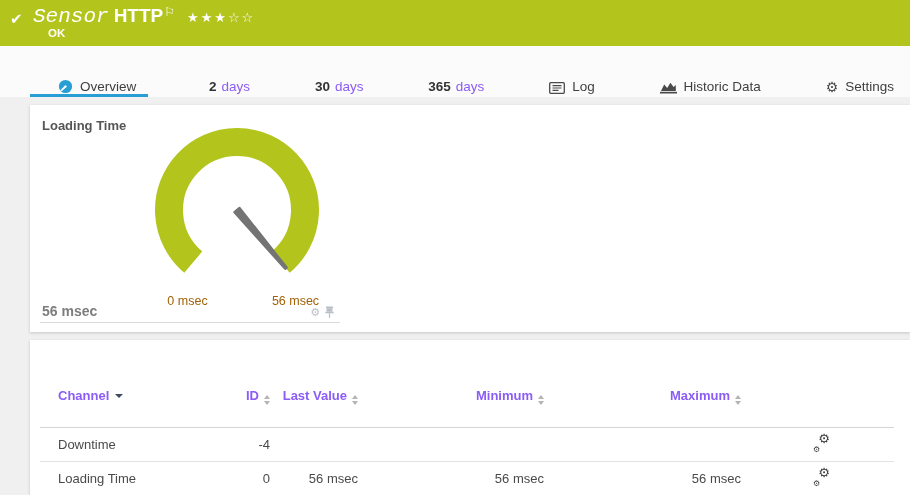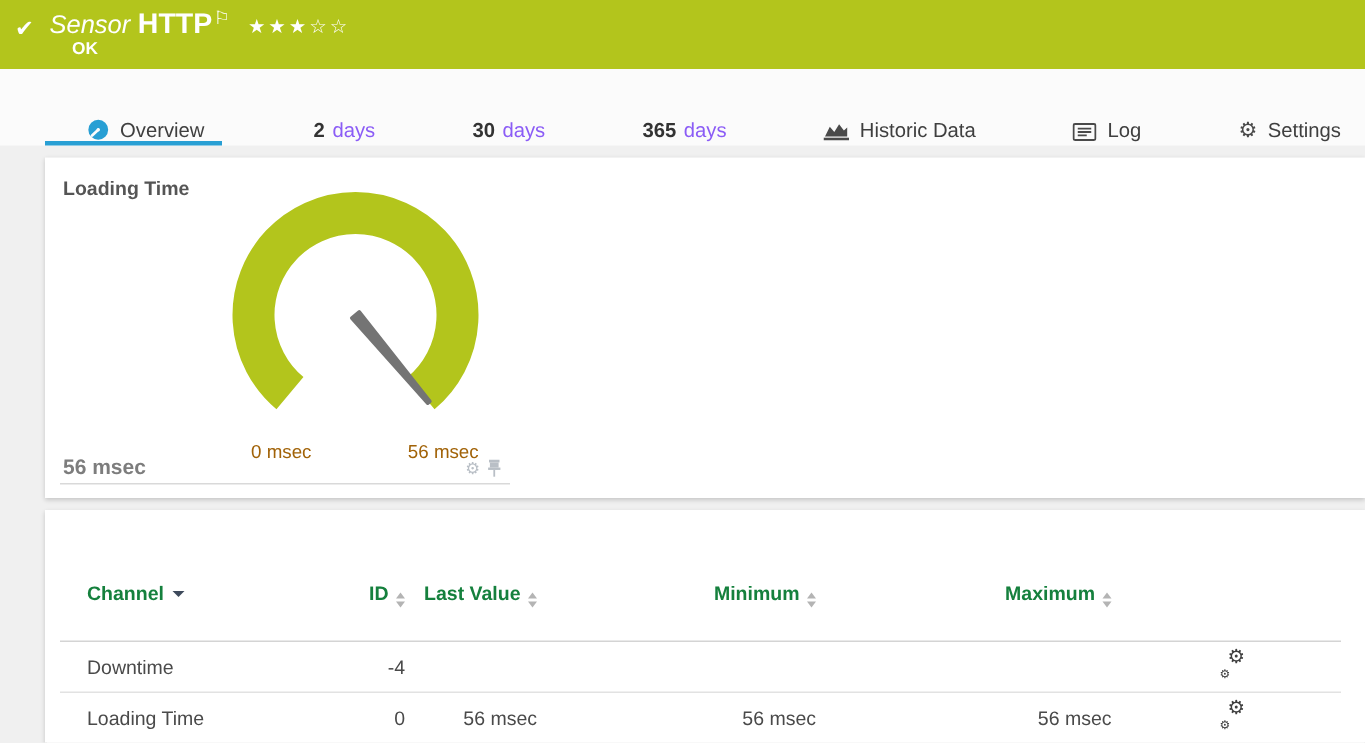--- a/index.html
+++ b/index.html
@@ -4,21 +4,21 @@
 <style>
   * { margin:0; padding:0; box-sizing:border-box; }
   html,body { width:910px; height:495px; overflow:hidden; }
   body { font-family:"Liberation Sans", sans-serif; background:#f0f0f0; position:relative; }
   .glyph { font-family:"DejaVu Sans", sans-serif; }
 
   
   .hdr { position:absolute; top:0; left:0; width:910px; height:46px; background:#b3c51c; color:#fff; }
   .hdr .check { position:absolute; left:10px; top:10px; font-size:15px; font-weight:bold; }
   .hdr .titleline { position:absolute; left:33px; top:5px; white-space:nowrap; }
-  .hdr .t-prefix { font-style:italic; font-size:17px; }
+  .hdr .t-prefix { font-style:italic; font-size:21px;font-family:Liberation Mono, monospace; }
   .hdr .t-name { font-size:19px; font-weight:bold; margin-left:5px; }
   .hdr .flag { font-size:12px; vertical-align:super; margin-left:1px; }
   .hdr .stars { font-size:13px; letter-spacing:2px; margin-left:12px; }
   .hdr .status { position:absolute; left:48px; top:27px; font-size:11.5px; font-weight:bold; }
 
   
   .tabbar { position:absolute; top:46px; left:0; width:910px; height:51px; background:#fbfbfb;
             display:flex; justify-content:space-between; padding-right:12px; }
   .tab { display:flex; align-items:flex-end; gap:7px; height:100%; padding:10px 4px 0 4px;
          border-bottom:3px solid transparent; font-size:13.5px; color:#3f3f3f; cursor:pointer; white-space:nowrap; }
@@ -45,21 +45,21 @@
   .panel-tools .mini-gear { font-size:11px; line-height:1; cursor:pointer; }
   .panel-tools svg { display:block; cursor:pointer; }
 
   
   .tblwrap { margin:26px 16px 0 10px; }
   .trow { display:grid; grid-template-columns:160px 70px 88px 186px 197px 89px 1fr;
           align-items:center; border-bottom:1px solid #e2e2e2; }
   .trow.thead { min-height:62px; border-bottom-color:#d4d4d4; }
   .trow.tdata { height:34px; }
   .cell { font-size:13px; color:#4a4a4a; }
-  .thead .cell { font-size:13px; font-weight:bold; color:#15803d; line-height:1.45; }
+  .thead .cell { font-size:13px; font-weight:bold; color:#8b5cf6; line-height:1.45; }
   .c-channel { padding-left:18px; text-align:left; }
   .c-id, .c-last, .c-min, .c-max { text-align:right; }
   .c-act { text-align:right; padding-right:0; }
   .sort { display:inline-flex; flex-direction:column; gap:2px; margin-left:5px; vertical-align:1px; }
   .sort i { display:block; width:0; height:0; border-left:3.5px solid transparent; border-right:3.5px solid transparent; }
   .sort .up { border-bottom:4px solid #b4b4b4; }
   .sort .dn { border-top:4px solid #b4b4b4; }
   .caret-down { display:inline-block; width:0; height:0; border-left:4px solid transparent;
                 border-right:4px solid transparent; border-top:4.5px solid #3e4a5c; margin-left:6px; vertical-align:2px; }
   .chset { position:relative; display:inline-block; width:17px; height:17px; cursor:pointer; }
@@ -92,32 +92,32 @@
   </div>
   <div class="tab">
     <span class="num">30</span>
     <span class="dayword">days</span>
   </div>
   <div class="tab">
     <span class="num">365</span>
     <span class="dayword">days</span>
   </div>
   <div class="tab">
+    <svg width="16" height="12" viewBox="0 0 16 12">
+      <rect x="0.7" y="0.7" width="14.6" height="10.6" rx="1" fill="none" stroke="#4a4a4a" stroke-width="1.3"></rect>
+      <path d="M3.5 3.7 H12.5 M3.5 6 H12.5 M3.5 8.3 H9.5" stroke="#4a4a4a" stroke-width="1.2"></path>
+    </svg>
+    <span>Log</span>
+  </div>
+  <div class="tab">
     <svg width="17" height="13" viewBox="0 0 17 13">
       <polygon points="1,10 4.2,3.5 7.2,7 10.4,1.8 13.6,6 15.8,4 15.8,10" fill="#4a4a4a"></polygon>
       <rect x="0" y="10.8" width="17" height="1.7" fill="#4a4a4a"></rect>
     </svg>
     <span>Historic Data</span>
-  </div>
-  <div class="tab">
-    <svg width="16" height="12" viewBox="0 0 16 12">
-      <rect x="0.7" y="0.7" width="14.6" height="10.6" rx="1" fill="none" stroke="#4a4a4a" stroke-width="1.3"></rect>
-      <path d="M3.5 3.7 H12.5 M3.5 6 H12.5 M3.5 8.3 H9.5" stroke="#4a4a4a" stroke-width="1.2"></path>
-    </svg>
-    <span>Log</span>
   </div>
   <div class="tab">
     <span class="gearglyph glyph">⚙</span>
     <span>Settings</span>
   </div>
 </div>
 
 <div class="card gauge-card">
   <div class="panel">
     <div class="panel-title">Loading Time</div>

